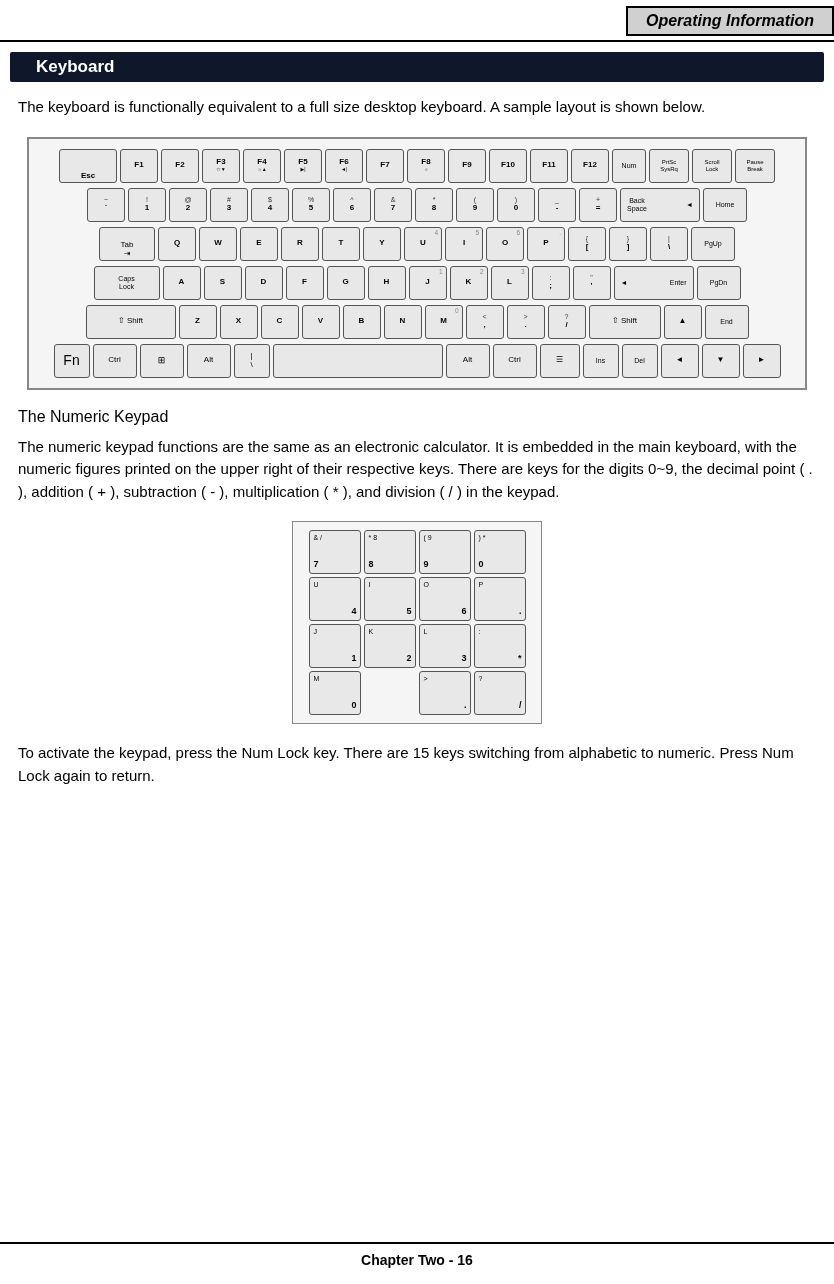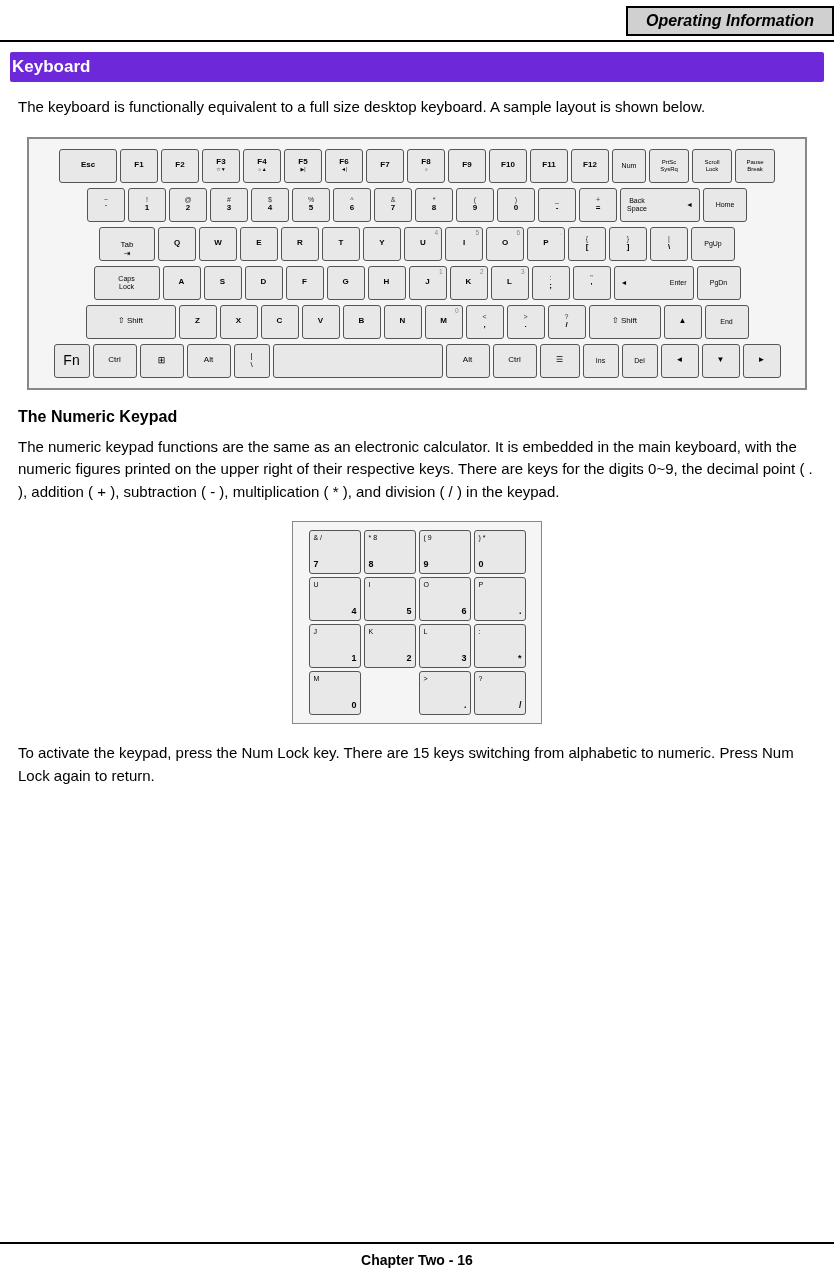--- a/index.html
+++ b/index.html
@@ -27,25 +27,25 @@
       font-weight: bold;
       font-size: 16px;
       background: #d0d0d0;
       border: 2px solid #000;
       padding: 4px 18px;
       margin-right: 0;
     }
 
     
     .section-heading {
-      background: #6d28d9;
+      background: #0f172a;
       color: #fff;
       font-weight: bold;
       font-size: 17px;
-      padding: 5px 2px;
+      padding: 5px 26px;
       margin: 10px 10px 14px 10px;
       border-radius: 2px;
     }
 
     
     .body-text {
       margin: 8px 18px 10px 18px;
       font-size: 15px;
       line-height: 1.5;
     }
@@ -76,35 +76,35 @@
       flex-direction: column;
       align-items: center;
       justify-content: center;
       font-size: 8px;
       font-family: Arial, sans-serif;
       text-align: center;
       padding: 1px 2px;
       position: relative;
       line-height: 1.1;
     }
-    .kb-key.wide { min-width: 58px; }
+    .kb-key.wide { min-width: 58px; justify-content: flex-end; }
     .kb-key.widest { min-width: 140px; }
     .kb-key.tab-key { min-width: 58px; justify-content: flex-end; }
     .kb-key.caps-key { min-width: 66px; }
     .kb-key.shift-key { min-width: 86px; }
     .kb-key.rshift-key { min-width: 76px; }
     .kb-key.enter-key { min-width: 66px; }
     .kb-key.backspace-key { min-width: 66px; }
     .kb-key .top-char { font-size: 7px; color: #333; }
     .kb-key .bot-char { font-size: 8px; font-weight: bold; }
     .kb-key .num-overlay { position: absolute; top: 1px; right: 3px; font-size: 6.5px; color: #888; }
 
     
     .sub-heading {
-      font-weight: bold;
+      font-weight: normal;
       font-size: 16px;
       margin: 14px 18px 10px 18px;
     }
 
     
     .numpad-container {
       margin: 18px auto;
       width: 250px;
       border: 1.5px solid #888;
       background: #f5f5f5;

